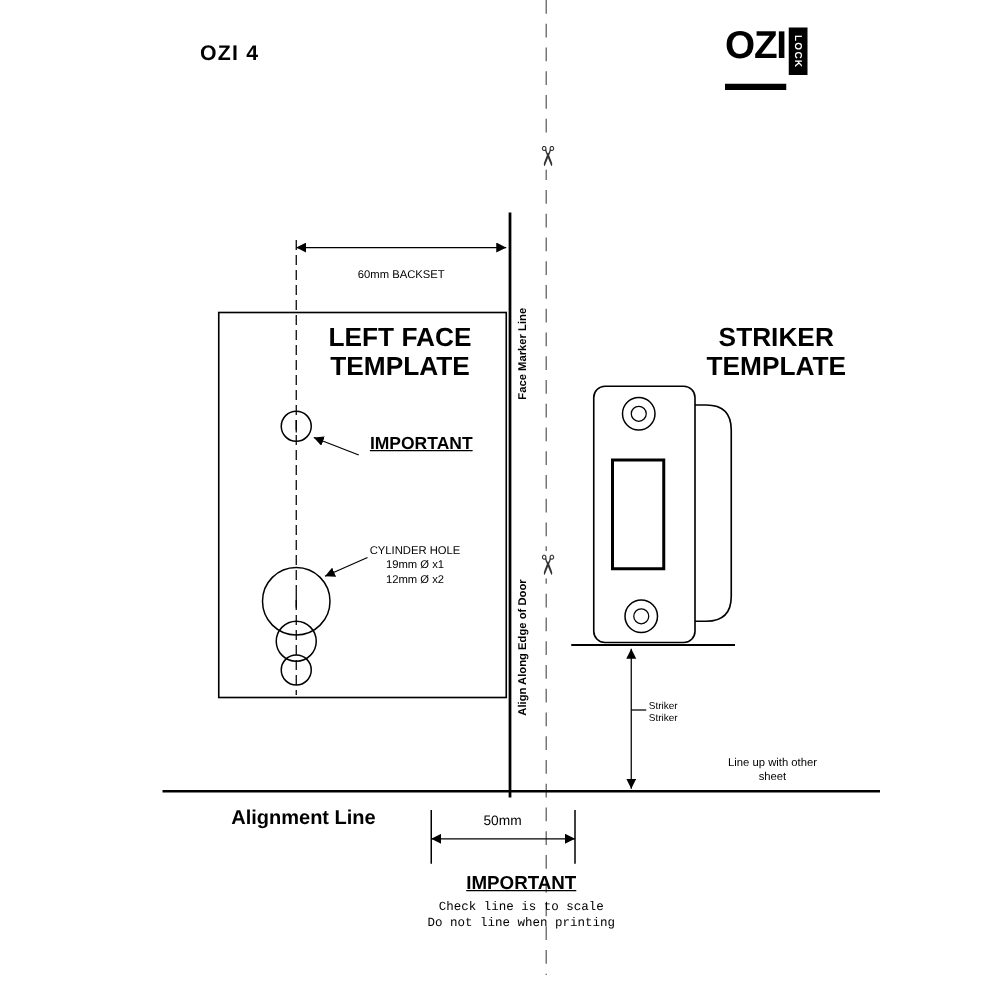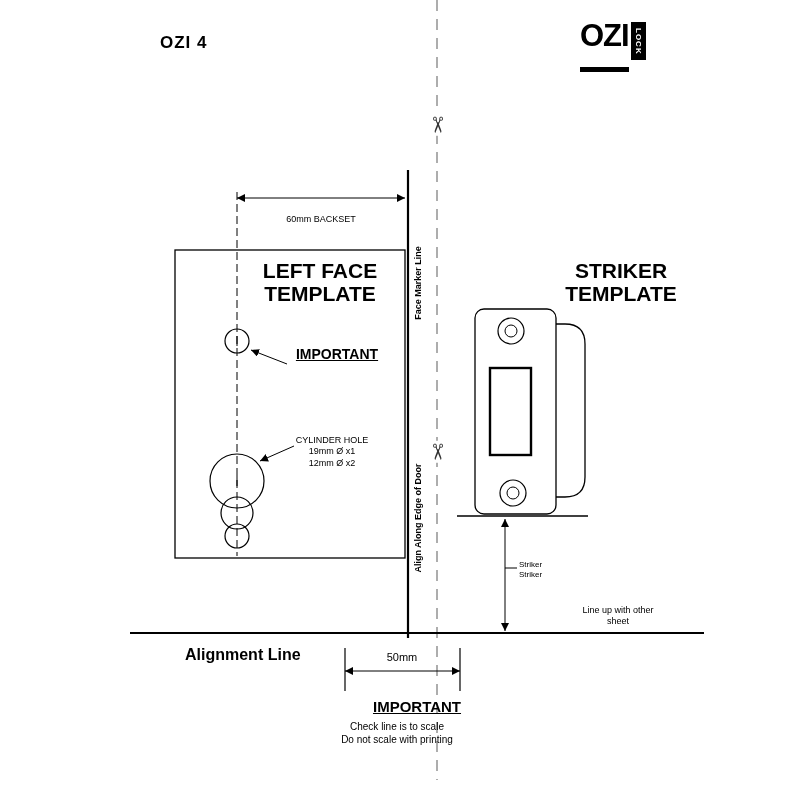--- a/index.html
+++ b/index.html
@@ -33,21 +33,21 @@
   .face-marker { left:418px; top:283px; }
   .align-edge  { left:418px; top:518px; }
 
   .striker-title { left:621px; top:259px; font-size:21px; font-weight:bold; line-height:1.1; }
   .striker-offset { left:519px; top:560px; font-size:8px; line-height:1.25; }
   .lineup { left:618px; top:605px; font-size:9px; line-height:1.25; }
 
   .alignment-label { left:185px; top:610px; font-size:16px; font-weight:bold;margin-top:36px; }
   .scale-label { left:402px; top:651px; font-size:11px; }
   .important-2 { left:417px; top:698px; font-size:15px; font-weight:bold; text-decoration:underline; }
-  .check-notes { left:397px; top:720px; font-size:10px; line-height:1.3; }
+  .check-notes { left:417px; top:720px; font-size:10px; line-height:1.3;font-family:Liberation Mono, monospace; }
 </style>
 </head>
 <body>
 
 <div class="page">
 
   <svg class="drawing" width="800" height="800" viewBox="0 0 800 800">
     <defs>
       <marker id="arr" viewBox="0 0 10 10" refX="10" refY="5" markerWidth="8" markerHeight="8" orient="auto-start-reverse">
         <path d="M0,0 L10,5 L0,10 z" fill="#000"></path>
@@ -141,16 +141,16 @@
   </div>
 
   <div class="txt alignment-label">Alignment Line</div>
 
   <div class="txt ctr scale-label">50mm</div>
 
   <div class="txt ctr important-2">IMPORTANT</div>
 
   <div class="txt ctr check-notes">
     <div>Check line is to scale</div>
-    <div>Do not scale with printing</div>
+    <div>Do not line when printing</div>
   </div>
 
 </div>
 
 </body></html>

